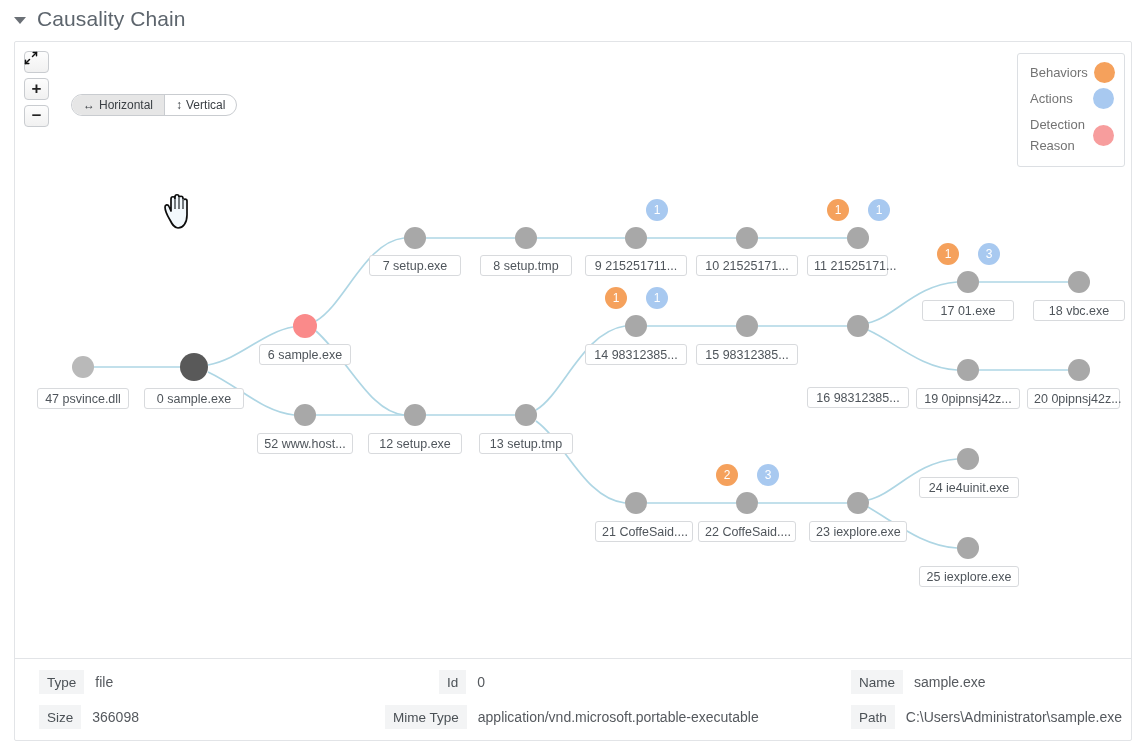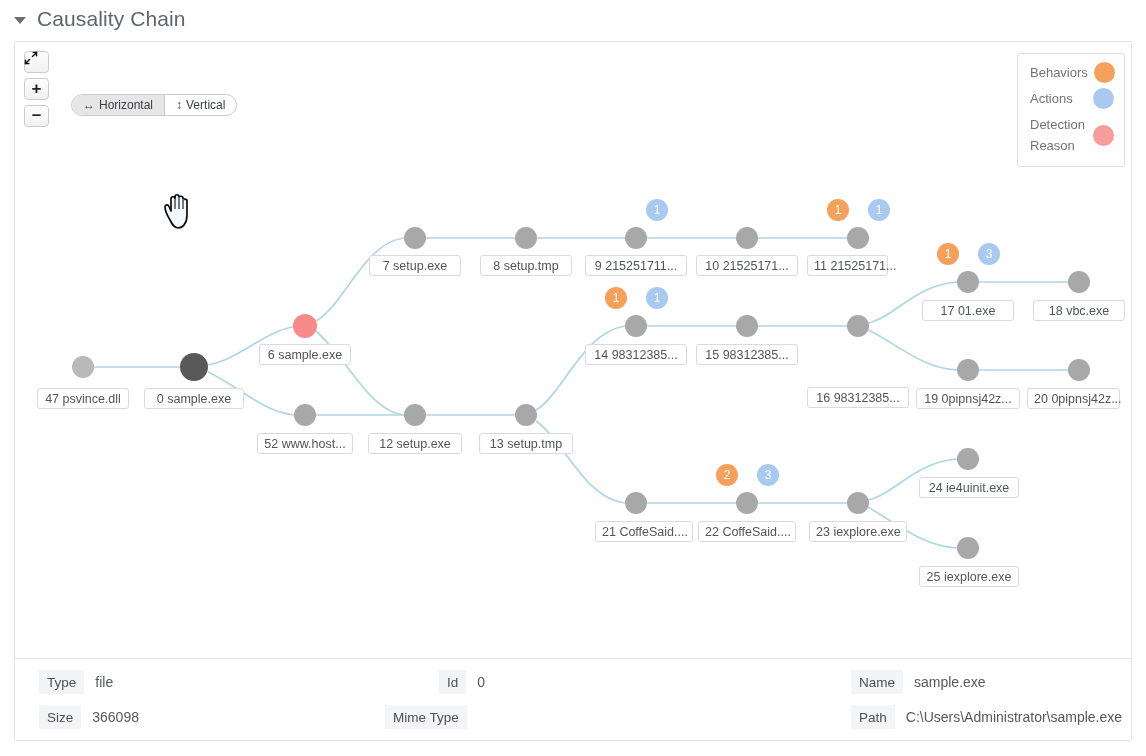--- a/index.html
+++ b/index.html
@@ -397,20 +397,21 @@
       <div class="drow" style="left:24px; top:46px;">
         <span class="dkey">Size</span>
         <span class="dval">366098</span>
       </div>
       <div class="drow" style="left:424px; top:11px;">
         <span class="dkey">Id</span>
         <span class="dval">0</span>
       </div>
       <div class="drow" style="left:370px; top:46px;">
         <span class="dkey">Mime Type</span>
+        <span class="dval">application/vnd.microsoft.portable-executable</span>
       </div>
       <div class="drow" style="left:836px; top:11px;">
         <span class="dkey">Name</span>
         <span class="dval">sample.exe</span>
       </div>
       <div class="drow" style="left:836px; top:46px;">
         <span class="dkey">Path</span>
         <span class="dval">C:\Users\Administrator\sample.exe</span>
       </div>
     </div>

